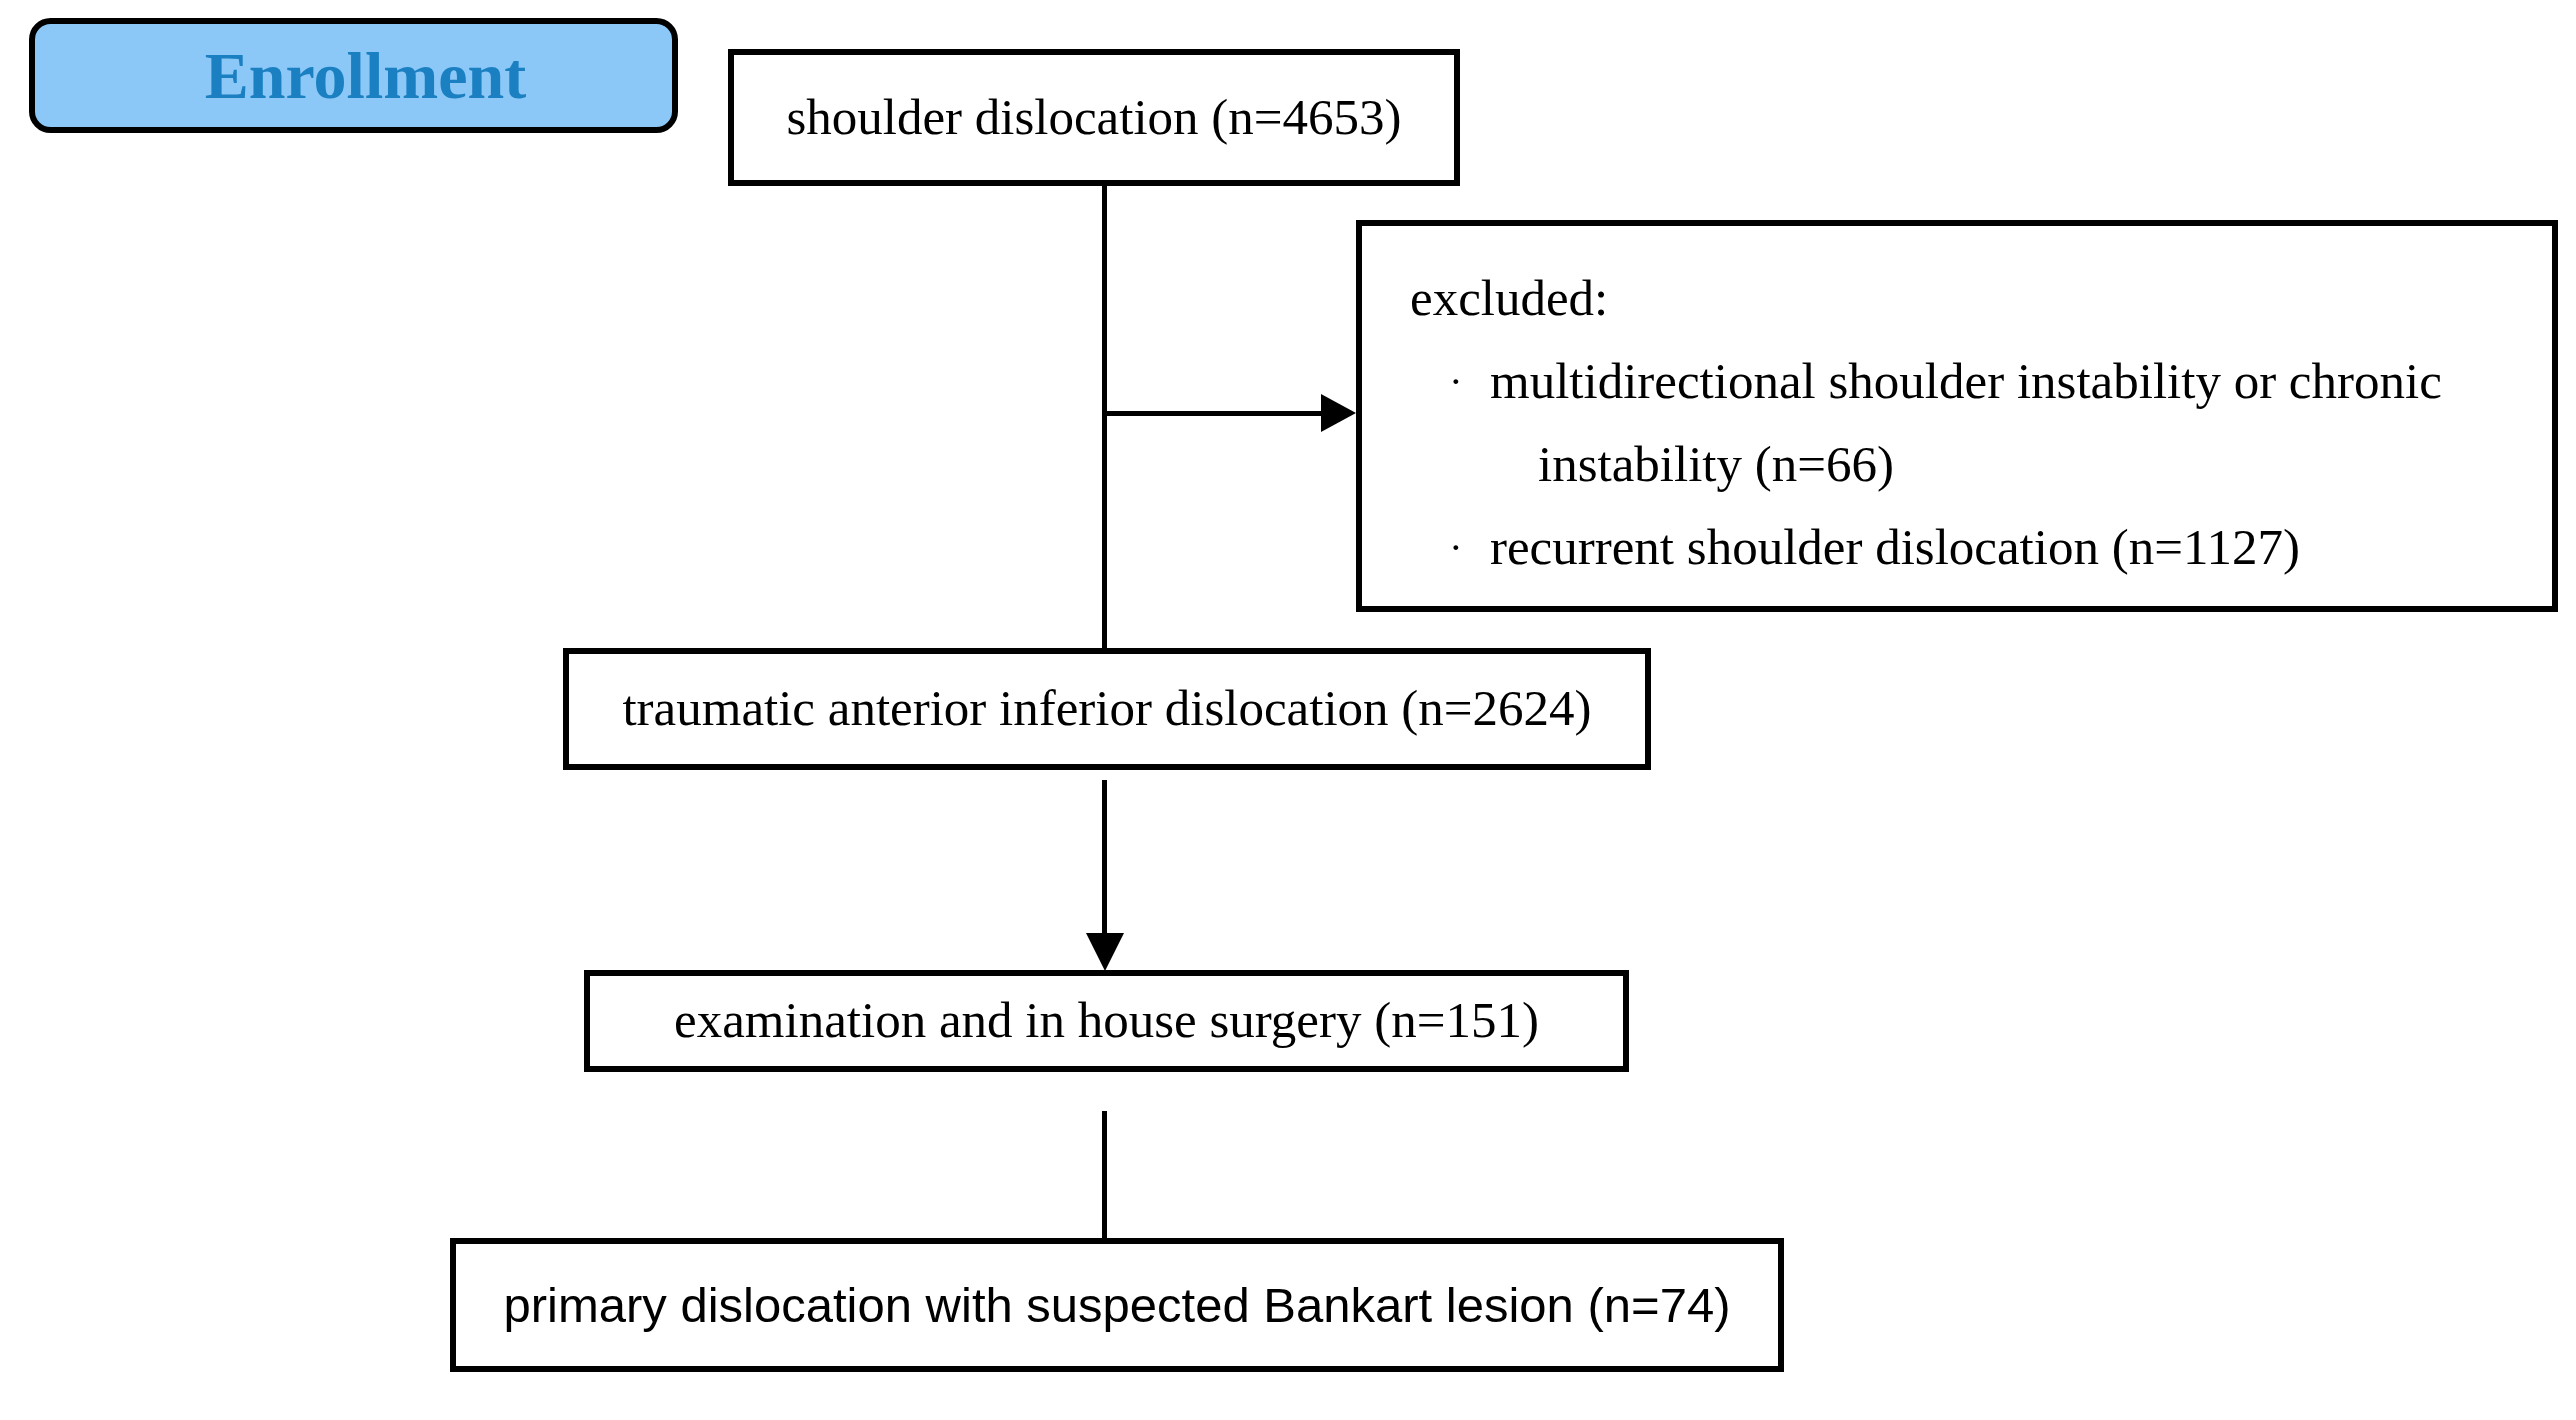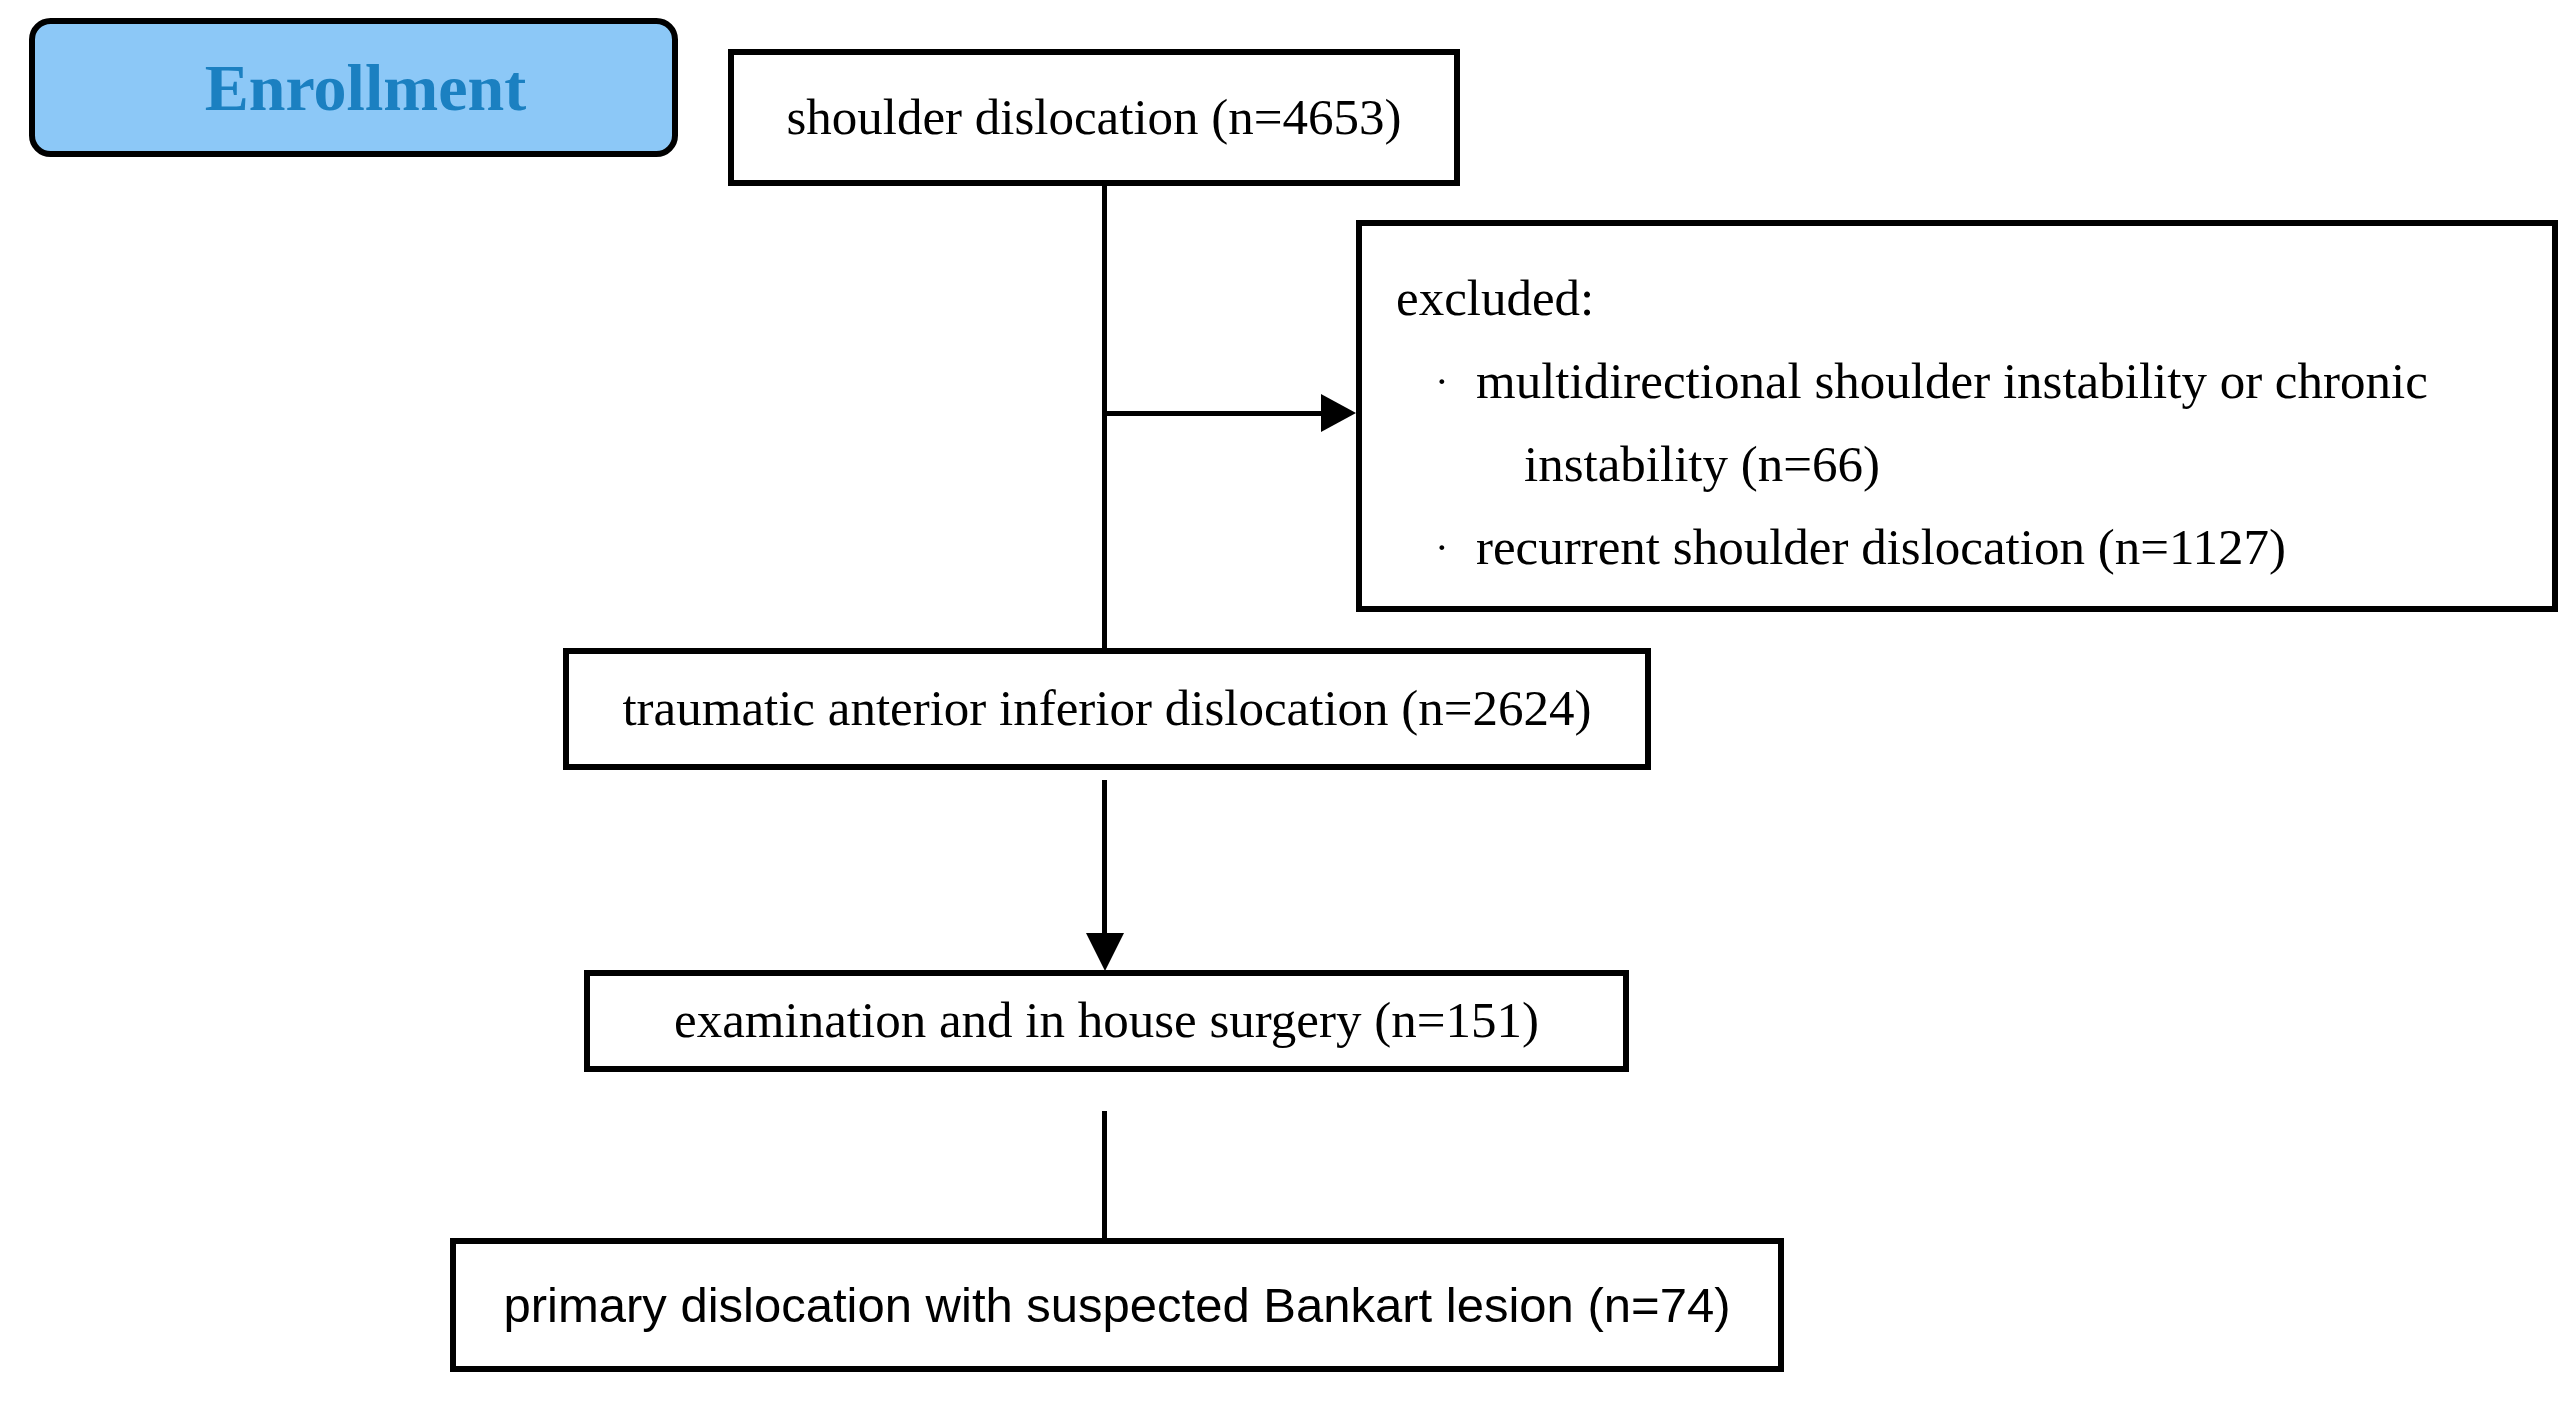--- a/index.html
+++ b/index.html
@@ -29,21 +29,21 @@
     display: flex;
     align-items: center;
     justify-content: center;
     font-size: 51px;
     line-height: 1.2;
     white-space: nowrap;
   }
   .enrollment {
     position: absolute;
     box-sizing: border-box;
-    left: 29px; top: 18px; width: 649px; height: 139px;
+    left: 29px; top: 18px; width: 649px; height: 115px;
     background: var(--enrollment-fill);
     border: 6.8px solid var(--enrollment-border);
     border-radius: 21.6px;
     display: flex;
     align-items: center;
     justify-content: center;
     font-size: 66px;
     font-weight: bold;
     color: var(--enrollment-text);
     padding-left: 24px;
@@ -52,21 +52,21 @@
   .box-traumatic   { left: 563px;  top: 648px;  width: 1088px; height: 122px; }
   .box-examination { left: 584px;  top: 970px; width: 1045px; height: 102px; }
   .box-primary {
     left: 450px; top: 1238px; width: 1334px; height: 134px;
     font-family: "Liberation Sans", sans-serif;
     font-size: 49px;
   }
   .box-excluded {
     left: 1356px; top: 220px; width: 1202px; height: 392px;
     display: block;
-    padding: 31px 16px 0 34px;
+    padding: 31px 16px 0 48px;
     font-size: 51px;
     line-height: 83px;
     white-space: nowrap;
   }
   .exc-bullet-line { position: relative; padding-left: 80px; }
   .exc-bullet {
     position: absolute;
     left: 39px; top: 0;
     font-size: 41px;
   }

